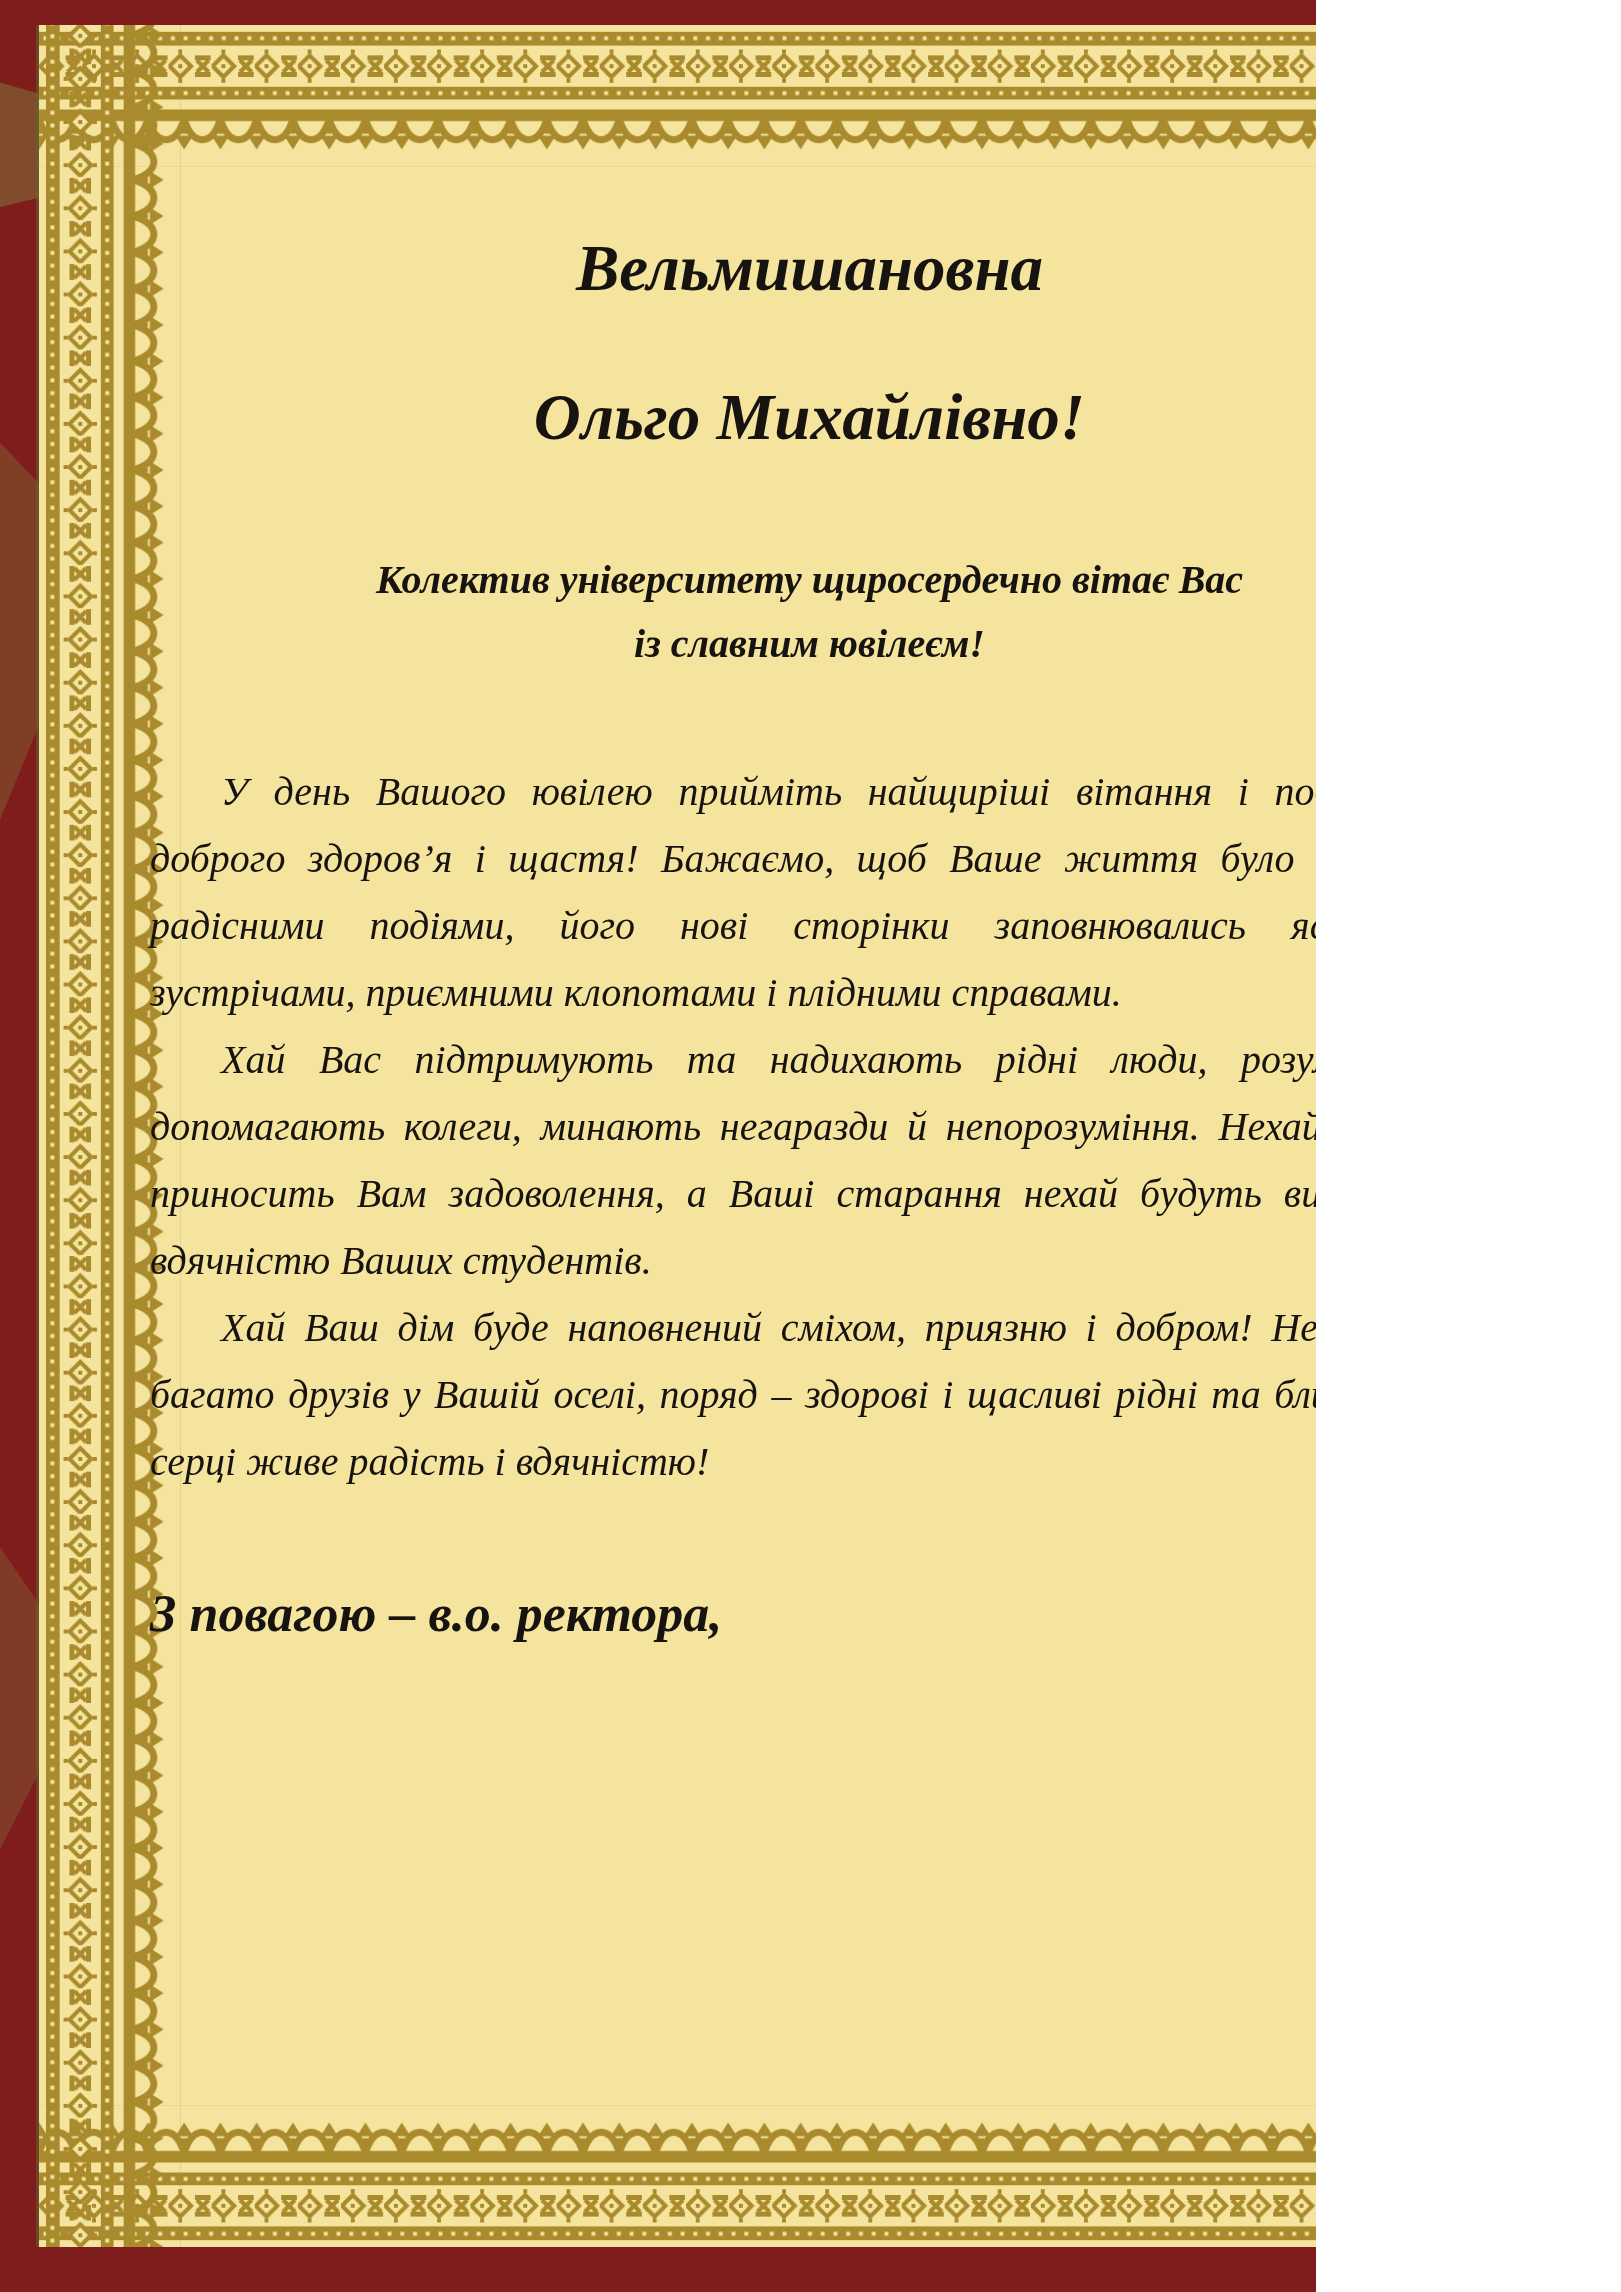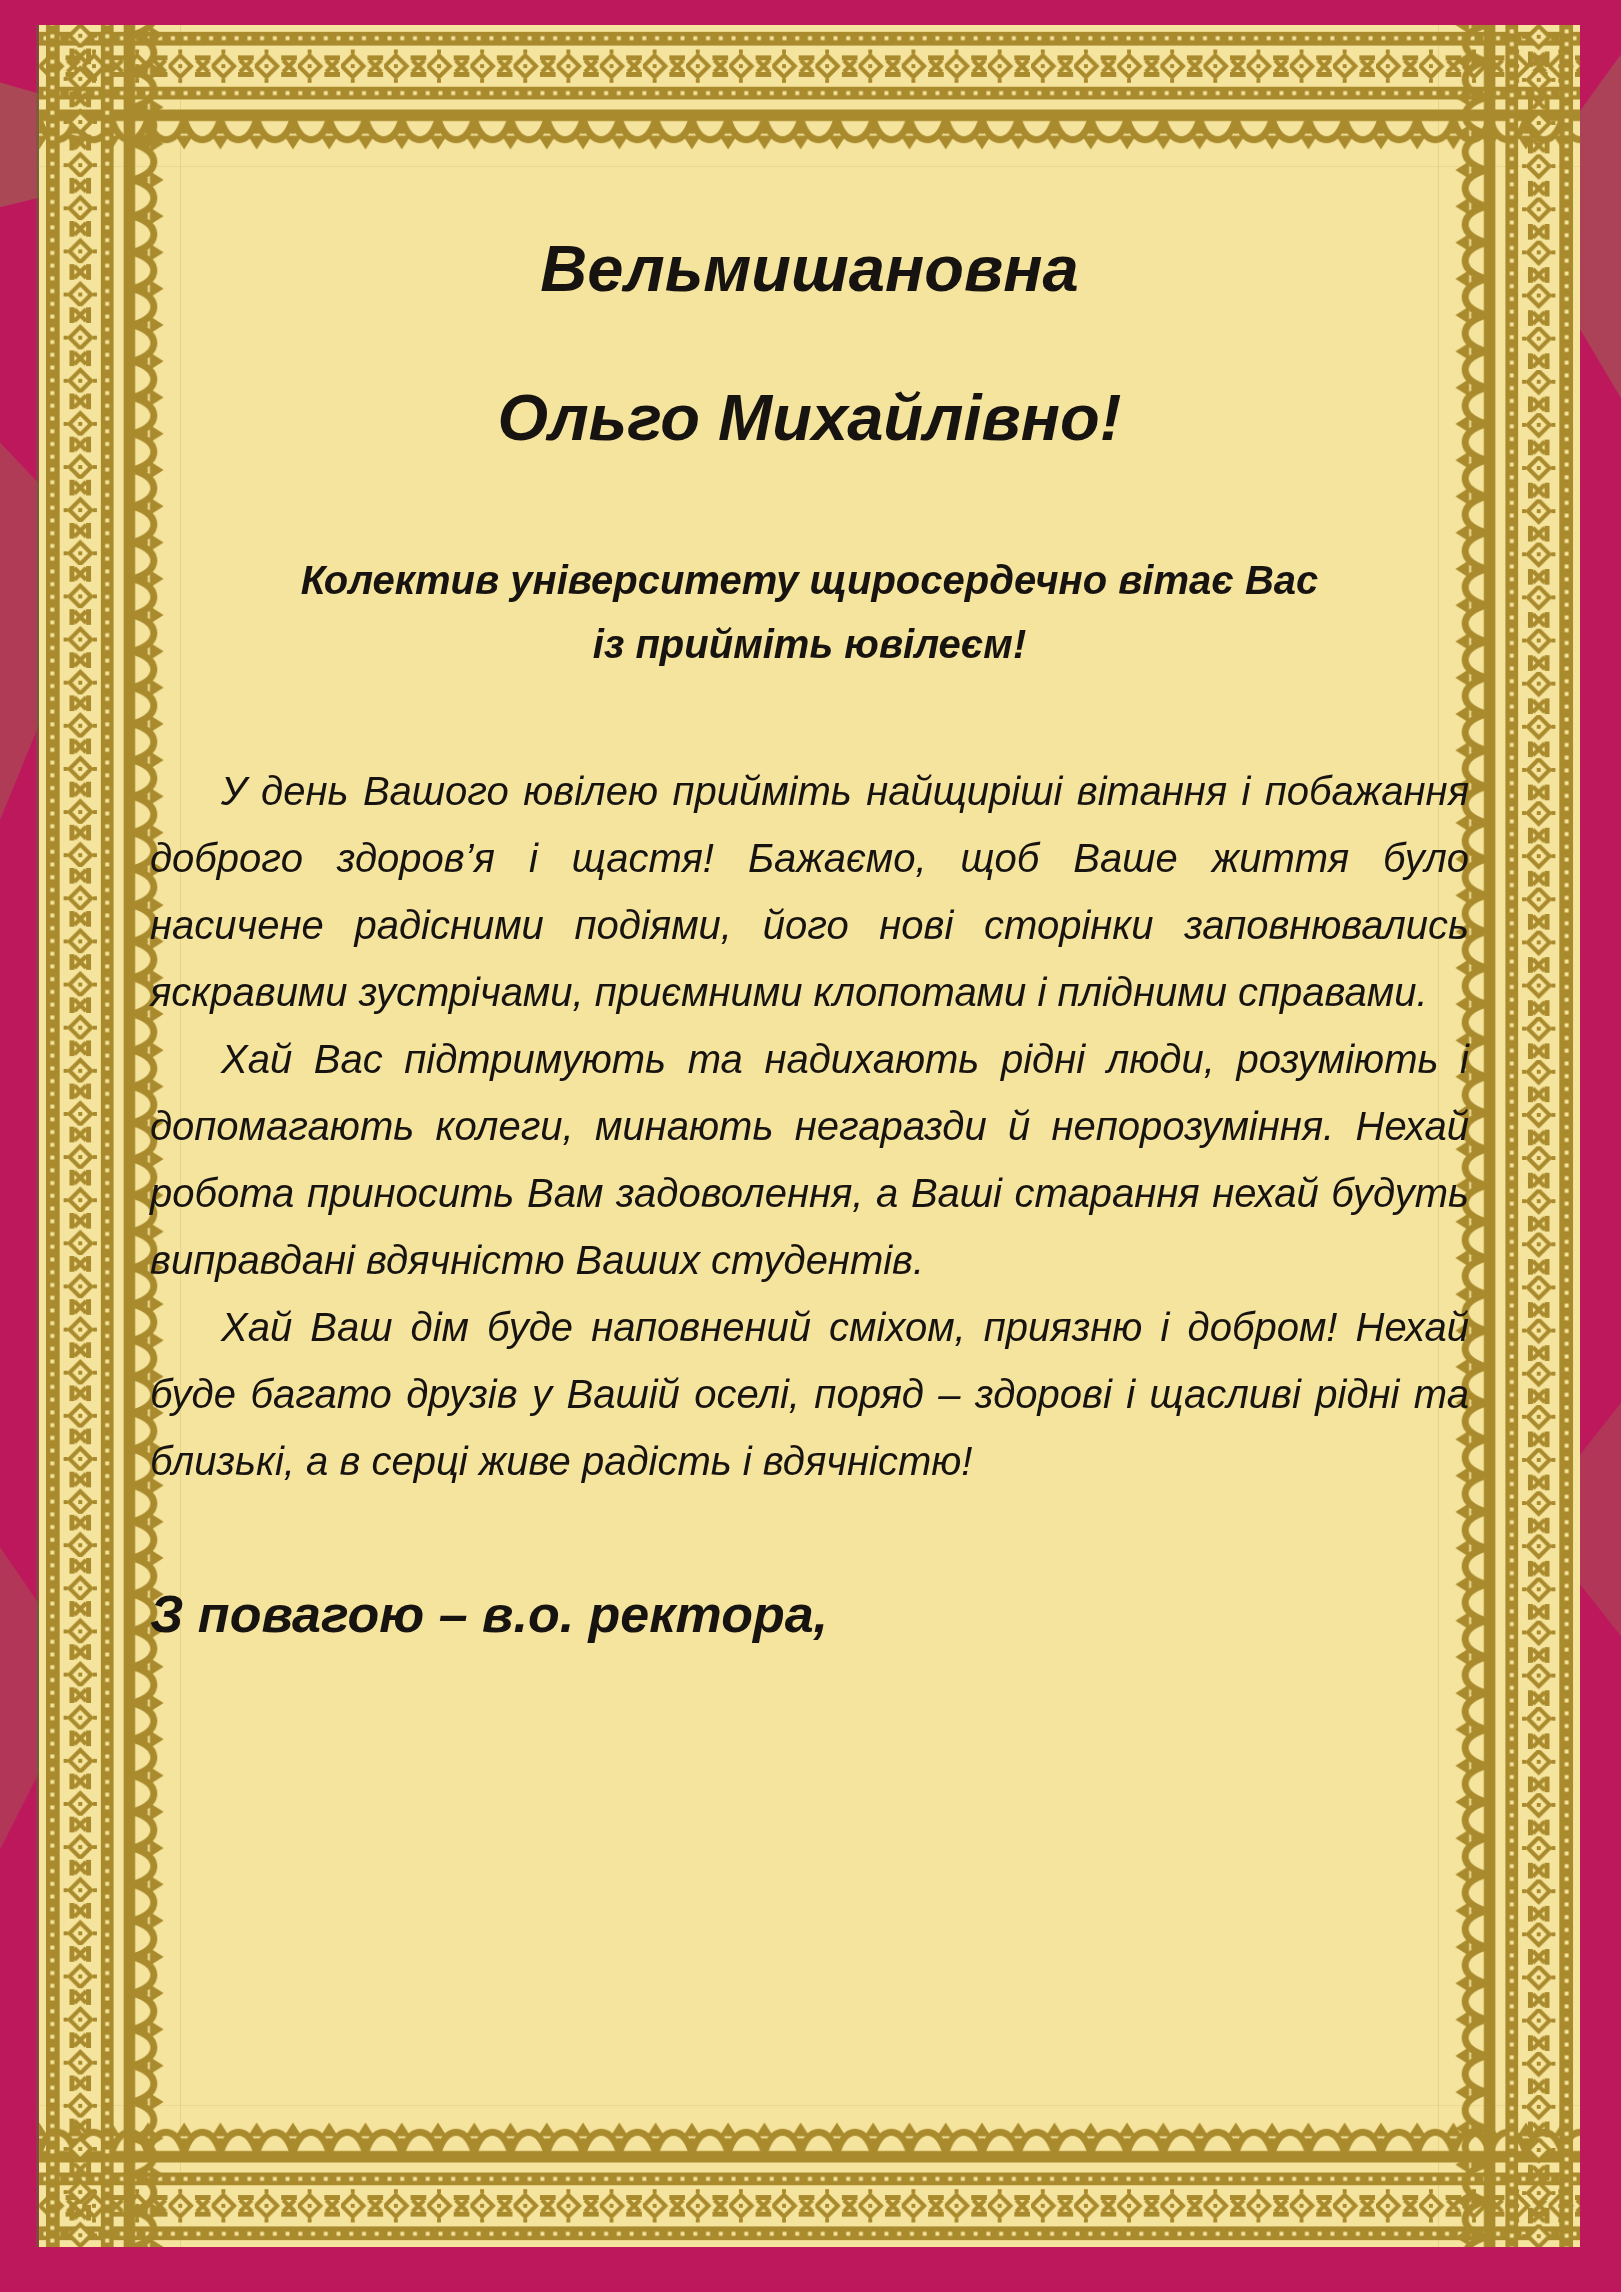--- a/index.html
+++ b/index.html
@@ -1,21 +1,21 @@
 <!DOCTYPE html>
 <html lang="uk"><head>
 <meta charset="utf-8">
 <style>
   html,body{margin:0;padding:0;}
   .stage{
     position:relative;
-    width:1621px;height:2293px;
-    background:#be185d;
+    width:1316px;height:2293px;
+    background:#7f1d1d;
     overflow:hidden;
-    font-family:Liberation Sans, sans-serif;
+    font-family:Liberation Serif, serif;
   }
   
   .leaf{position:absolute;background:#86a548;opacity:.35;}
   .leaf1{left:-59px;top:49px;width:294px;height:167px;clip-path:polygon(0 10%,100% 60%,8% 100%);}
   .leaf2{left:-29px;top:412px;width:137px;height:412px;clip-path:polygon(0 0,100% 35%,20% 100%);opacity:.25;}
   .leaf3{left:1509px;top:19.6px;width:137px;height:421px;clip-path:polygon(100% 0,0 45%,100% 100%);opacity:.3;}
   .leaf4{left:1529px;top:1353px;width:118px;height:333px;clip-path:polygon(100% 5%,0 50%,100% 95%);opacity:.22;}
   .leaf5{left:-39px;top:1490px;width:127px;height:412px;clip-path:polygon(0 0,100% 45%,10% 100%);opacity:.22;}
 
   .page{
@@ -114,21 +114,21 @@
       <g transform="translate(1572,0) rotate(90)">
           <use href="#bandH"></use>
         </g>
     </svg>
 
     <div class="content">
       <div class="title-line title-line1">Вельмишановна</div>
       <div class="title-line title-line2">Ольго Михайлівно!</div>
 
       <div class="greet-line greet-line1">Колектив університету щиросердечно вітає Вас</div>
-      <div class="greet-line greet-line2">із прийміть ювілеєм!</div>
+      <div class="greet-line greet-line2">із славним ювілеєм!</div>
 
       <div class="body-block">
         <p>У день Вашого ювілею прийміть найщиріші вітання і побажання доброго здоров’я і щастя! Бажаємо, щоб Ваше життя було насичене радісними подіями, його нові сторінки заповнювались яскравими зустрічами, приємними клопотами і плідними справами.</p>
         <p>Хай Вас підтримують та надихають рідні люди, розуміють і допомагають колеги, минають негаразди й непорозуміння. Нехай робота приносить Вам задоволення, а Ваші старання нехай будуть виправдані вдячністю Ваших студентів.</p>
         <p>Хай Ваш дім буде наповнений сміхом, приязню і добром! Нехай буде багато друзів у Вашій оселі, поряд – здорові  і щасливі рідні та близькі, а в серці живе  радість і вдячністю!</p>
       </div>
 
       <div class="signature">
         <div>З повагою – в.о. ректора,</div>
       </div>

